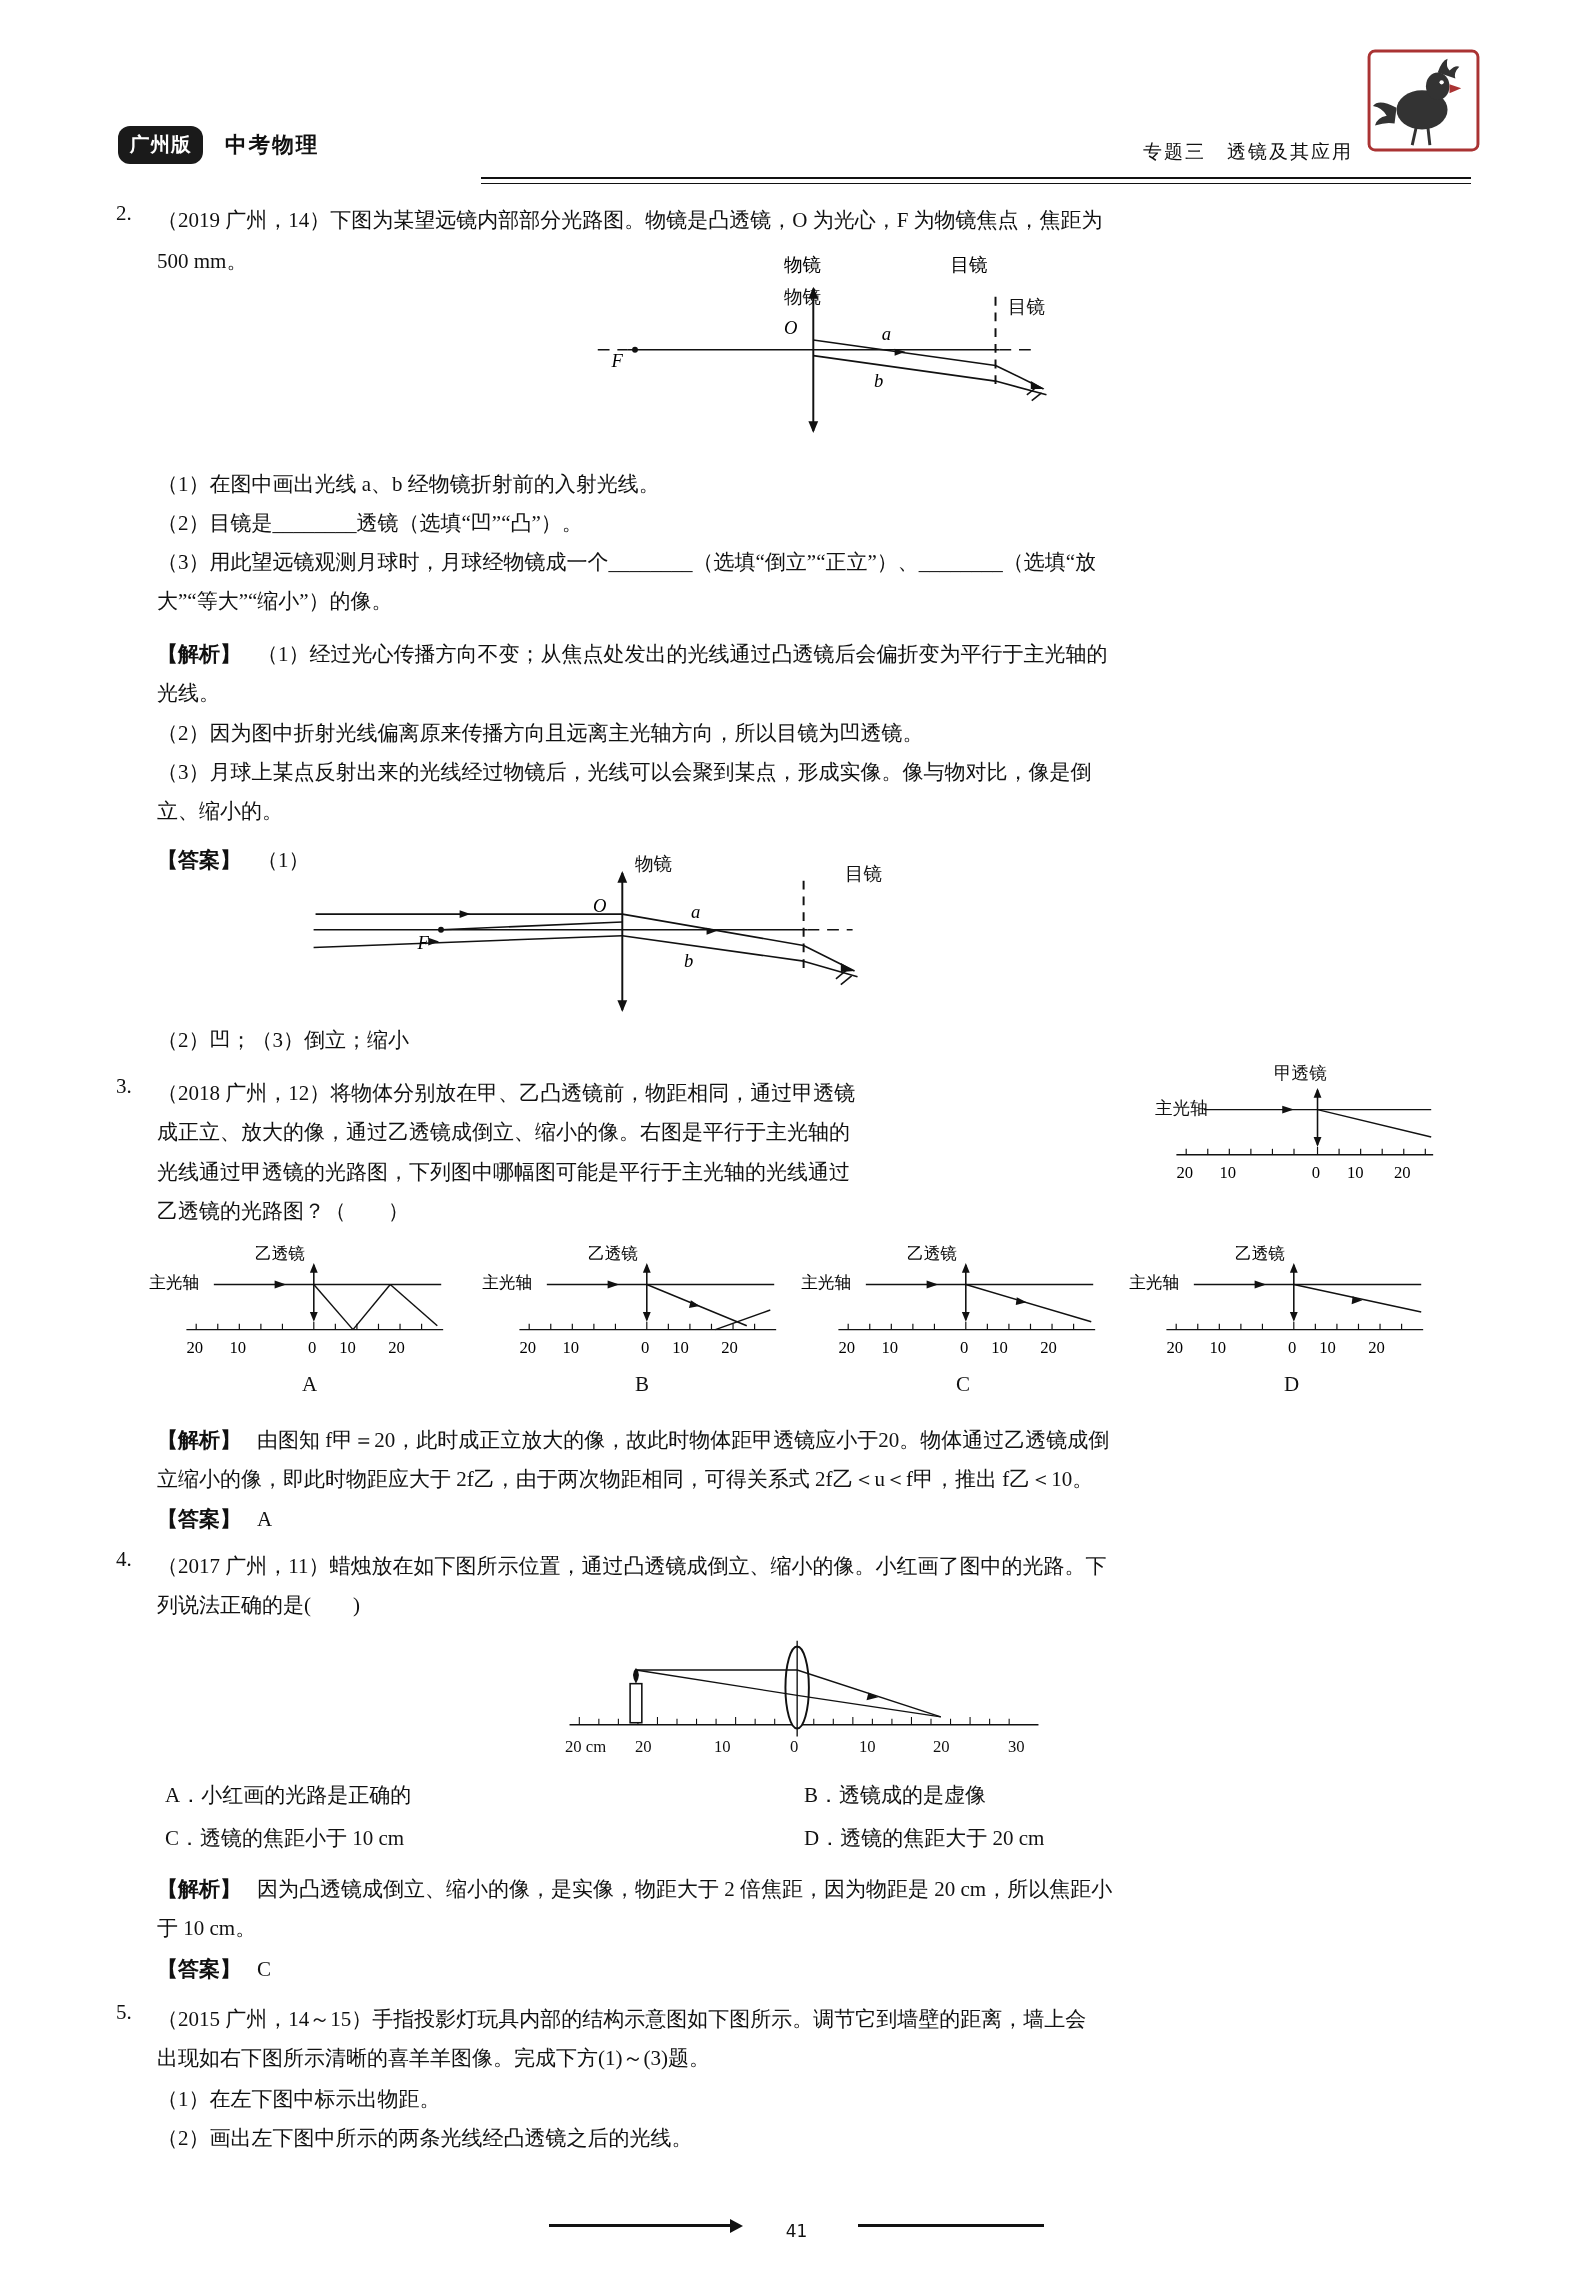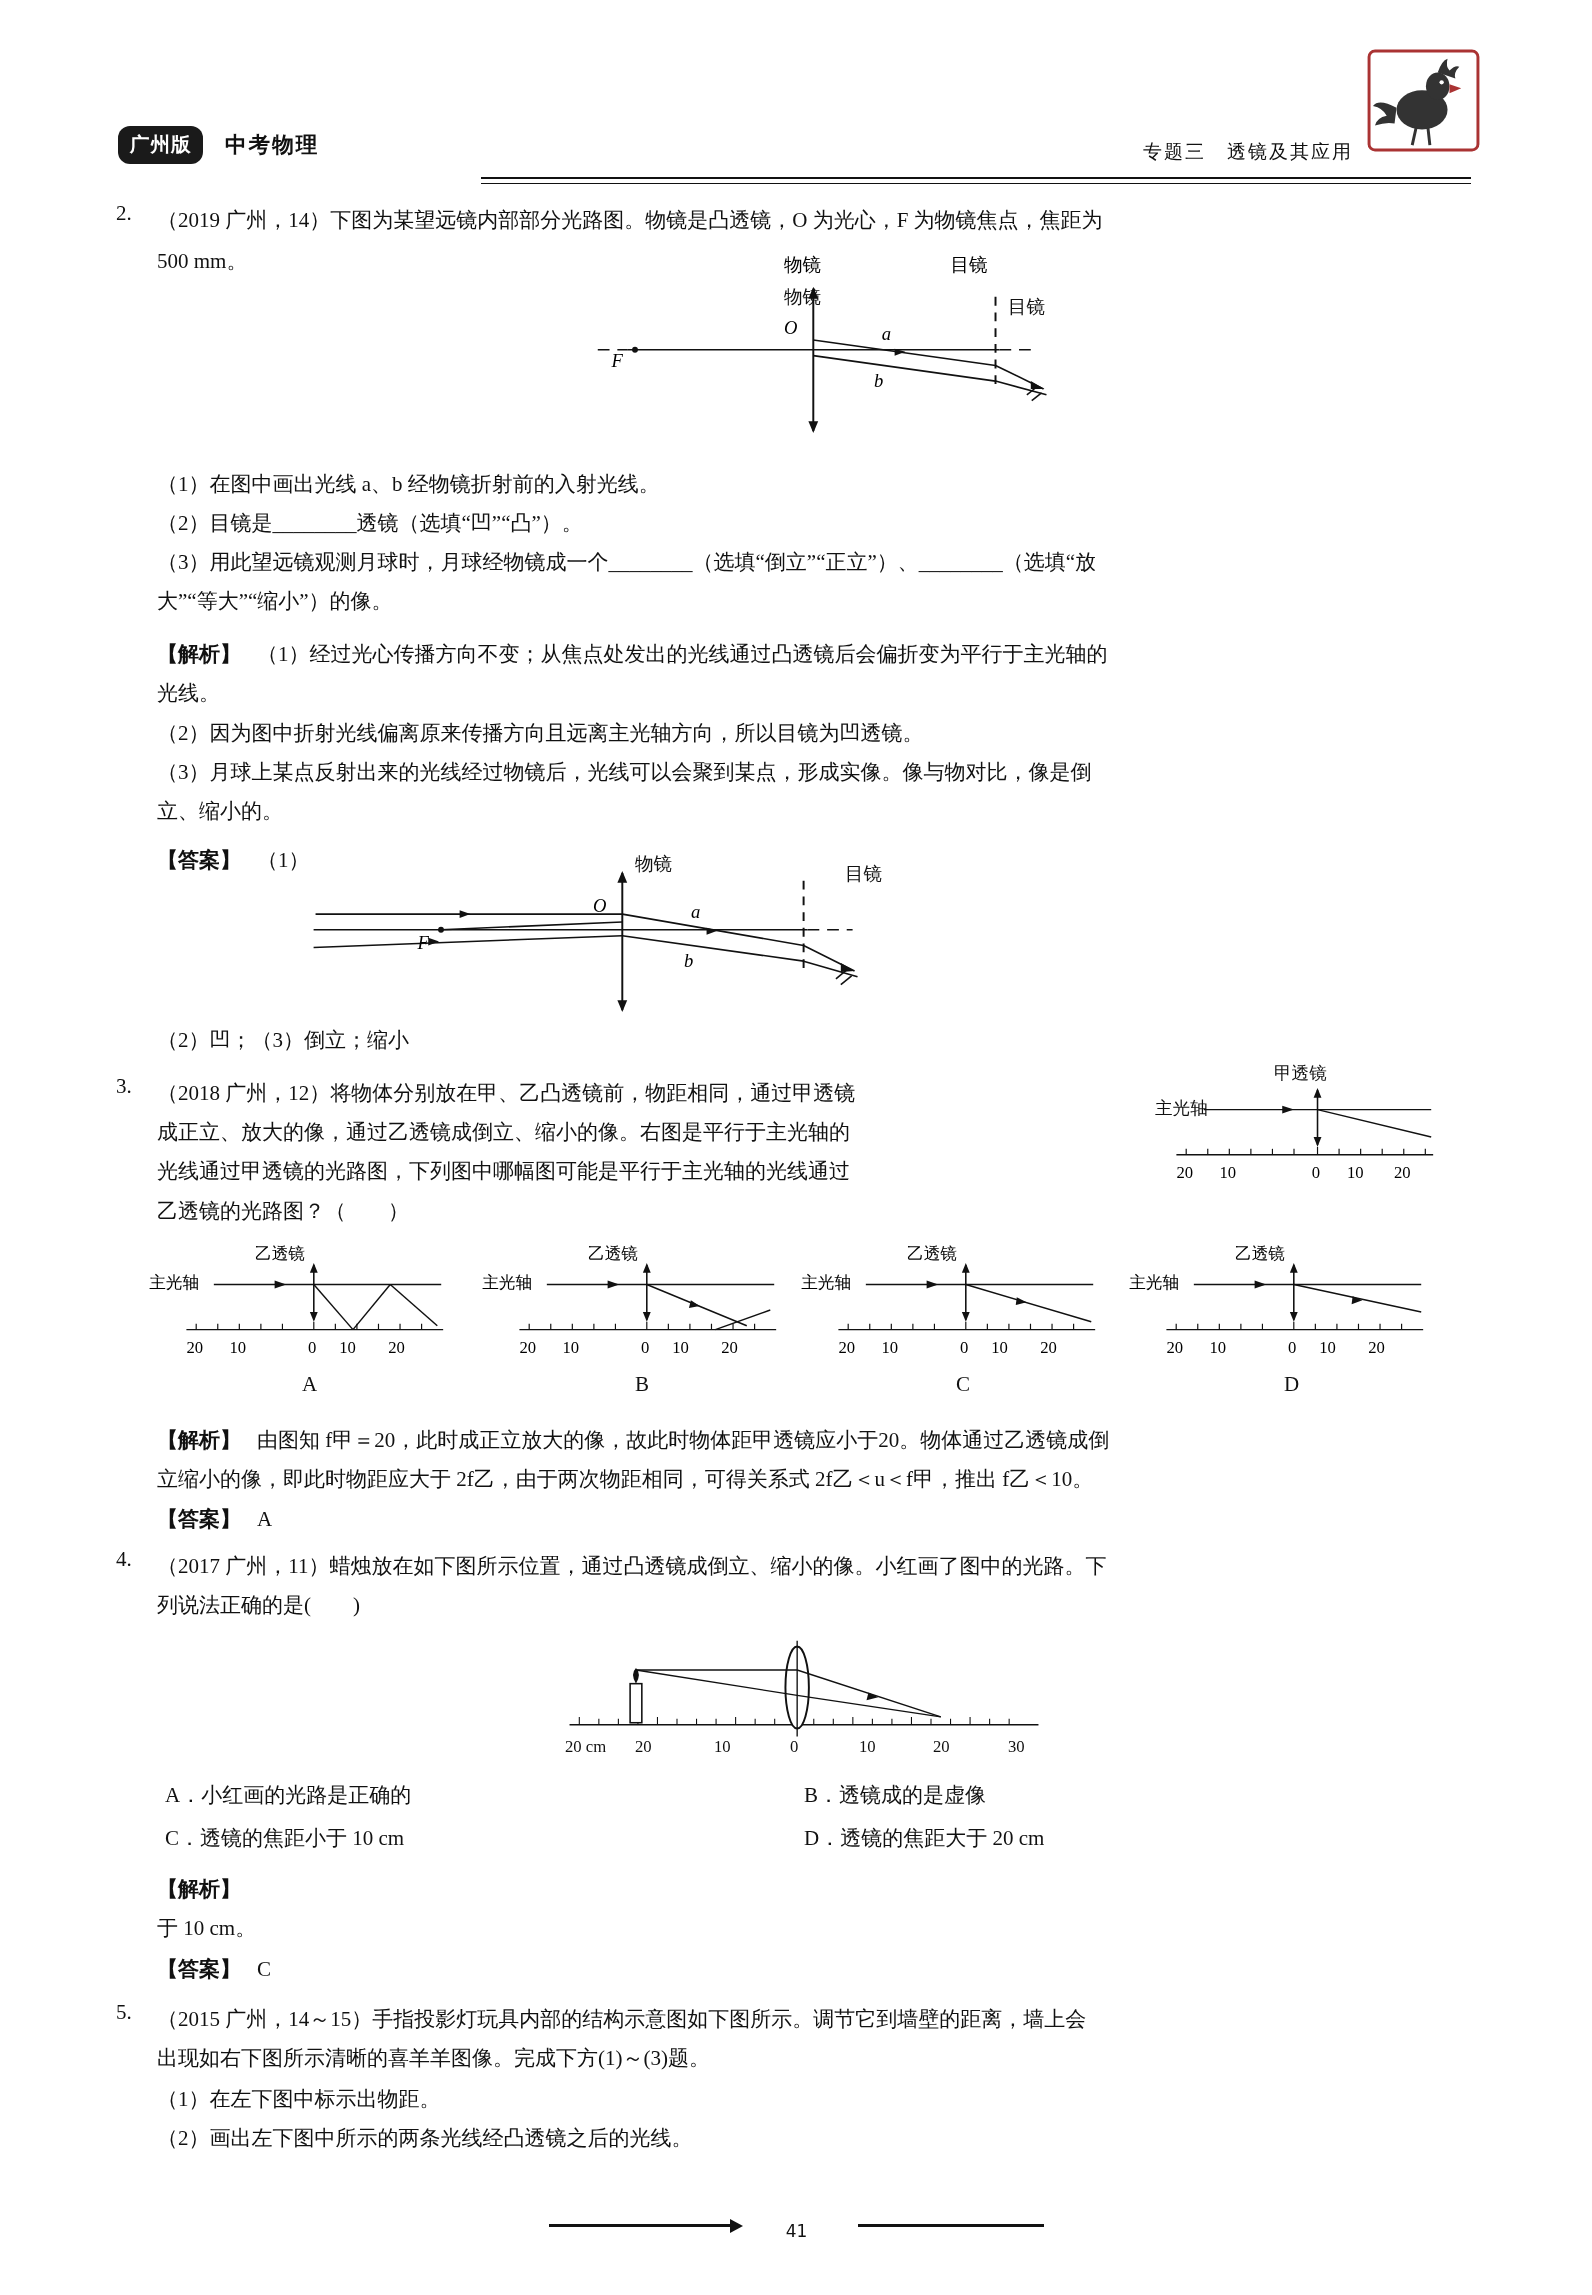--- a/index.html
+++ b/index.html
@@ -179,21 +179,21 @@
     </svg>
   </div>
   <div style="position:absolute;left:635px;top:851px;font-size:18.6px">物镜</div>
   <div style="position:absolute;left:845px;top:861px;font-size:18.6px">目镜</div>
 
   <div class="q" style="left:157px; top:1021px;">（2）凹；（3）倒立；缩小</div>
 
   <div class="num" style="left:116px; top:1074px;">3.</div>
   <div class="q" style="left:157px; top:1074px;">（2018 广州，12）将物体分别放在甲、乙凸透镜前，物距相同，通过甲透镜</div>
   <div class="q" style="left:157px; top:1113px;">成正立、放大的像，通过乙透镜成倒立、缩小的像。右图是平行于主光轴的</div>
-  <div class="q" style="left:157px; top:1153px;font-family:Liberation Mono, monospace;">光线通过甲透镜的光路图，下列图中哪幅图可能是平行于主光轴的光线通过</div>
+  <div class="q" style="left:157px; top:1153px;">光线通过甲透镜的光路图，下列图中哪幅图可能是平行于主光轴的光线通过</div>
   <div class="q" style="left:157px; top:1192px;">乙透镜的光路图？（　　）</div>
 
   <div style="position:absolute;left:1274px;top:1061px;font-size:17.6px">甲透镜</div>
   <div style="position:absolute;left:1155px;top:1096px;font-size:17.6px">主光轴</div>
   <div class="fig" style="left:1147px; top:1088px;">
     <svg width="294" height="103" viewBox="0 0 300 105">
       <line x1="58" y1="22" x2="290" y2="22" stroke="#111" stroke-width="1.5"></line>
       <path d="M150 22 l-12 -4 l0 8 z" fill="#111"></path>
 
       <line x1="174" y1="2" x2="174" y2="58" stroke="#111" stroke-width="1.6"></line>
@@ -424,20 +424,21 @@
   <div style="position:absolute;left:859px;top:1737px;font-size:16.7px;">10</div>
   <div style="position:absolute;left:933px;top:1737px;font-size:16.7px;">20</div>
   <div style="position:absolute;left:1008px;top:1737px;font-size:16.7px;">30</div>
 
   <div class="q" style="left:165px; top:1776px;">A．小红画的光路是正确的</div>
   <div class="q" style="left:804px; top:1776px;">B．透镜成的是虚像</div>
   <div class="q" style="left:165px; top:1819px;">C．透镜的焦距小于 10 cm</div>
   <div class="q" style="left:804px; top:1819px;">D．透镜的焦距大于 20 cm</div>
 
   <div class="q bold" style="left:157px; top:1870px;">【解析】</div>
+  <div class="q" style="left:257px; top:1870px;">因为凸透镜成倒立、缩小的像，是实像，物距大于 2 倍焦距，因为物距是 20 cm，所以焦距小</div>
   <div class="q" style="left:157px; top:1909px;">于 10 cm。</div>
   <div class="q bold" style="left:157px; top:1950px;">【答案】</div>
   <div class="q" style="left:257px; top:1950px;">C</div>
 
   <div class="num" style="left:116px; top:2000px;">5.</div>
   <div class="q" style="left:157px; top:2000px;">（2015 广州，14～15）手指投影灯玩具内部的结构示意图如下图所示。调节它到墙壁的距离，墙上会</div>
   <div class="q" style="left:157px; top:2039px;">出现如右下图所示清晰的喜羊羊图像。完成下方(1)～(3)题。</div>
   <div class="q" style="left:157px; top:2080px;">（1）在左下图中标示出物距。</div>
   <div class="q" style="left:157px; top:2119px;">（2）画出左下图中所示的两条光线经凸透镜之后的光线。</div>
 

